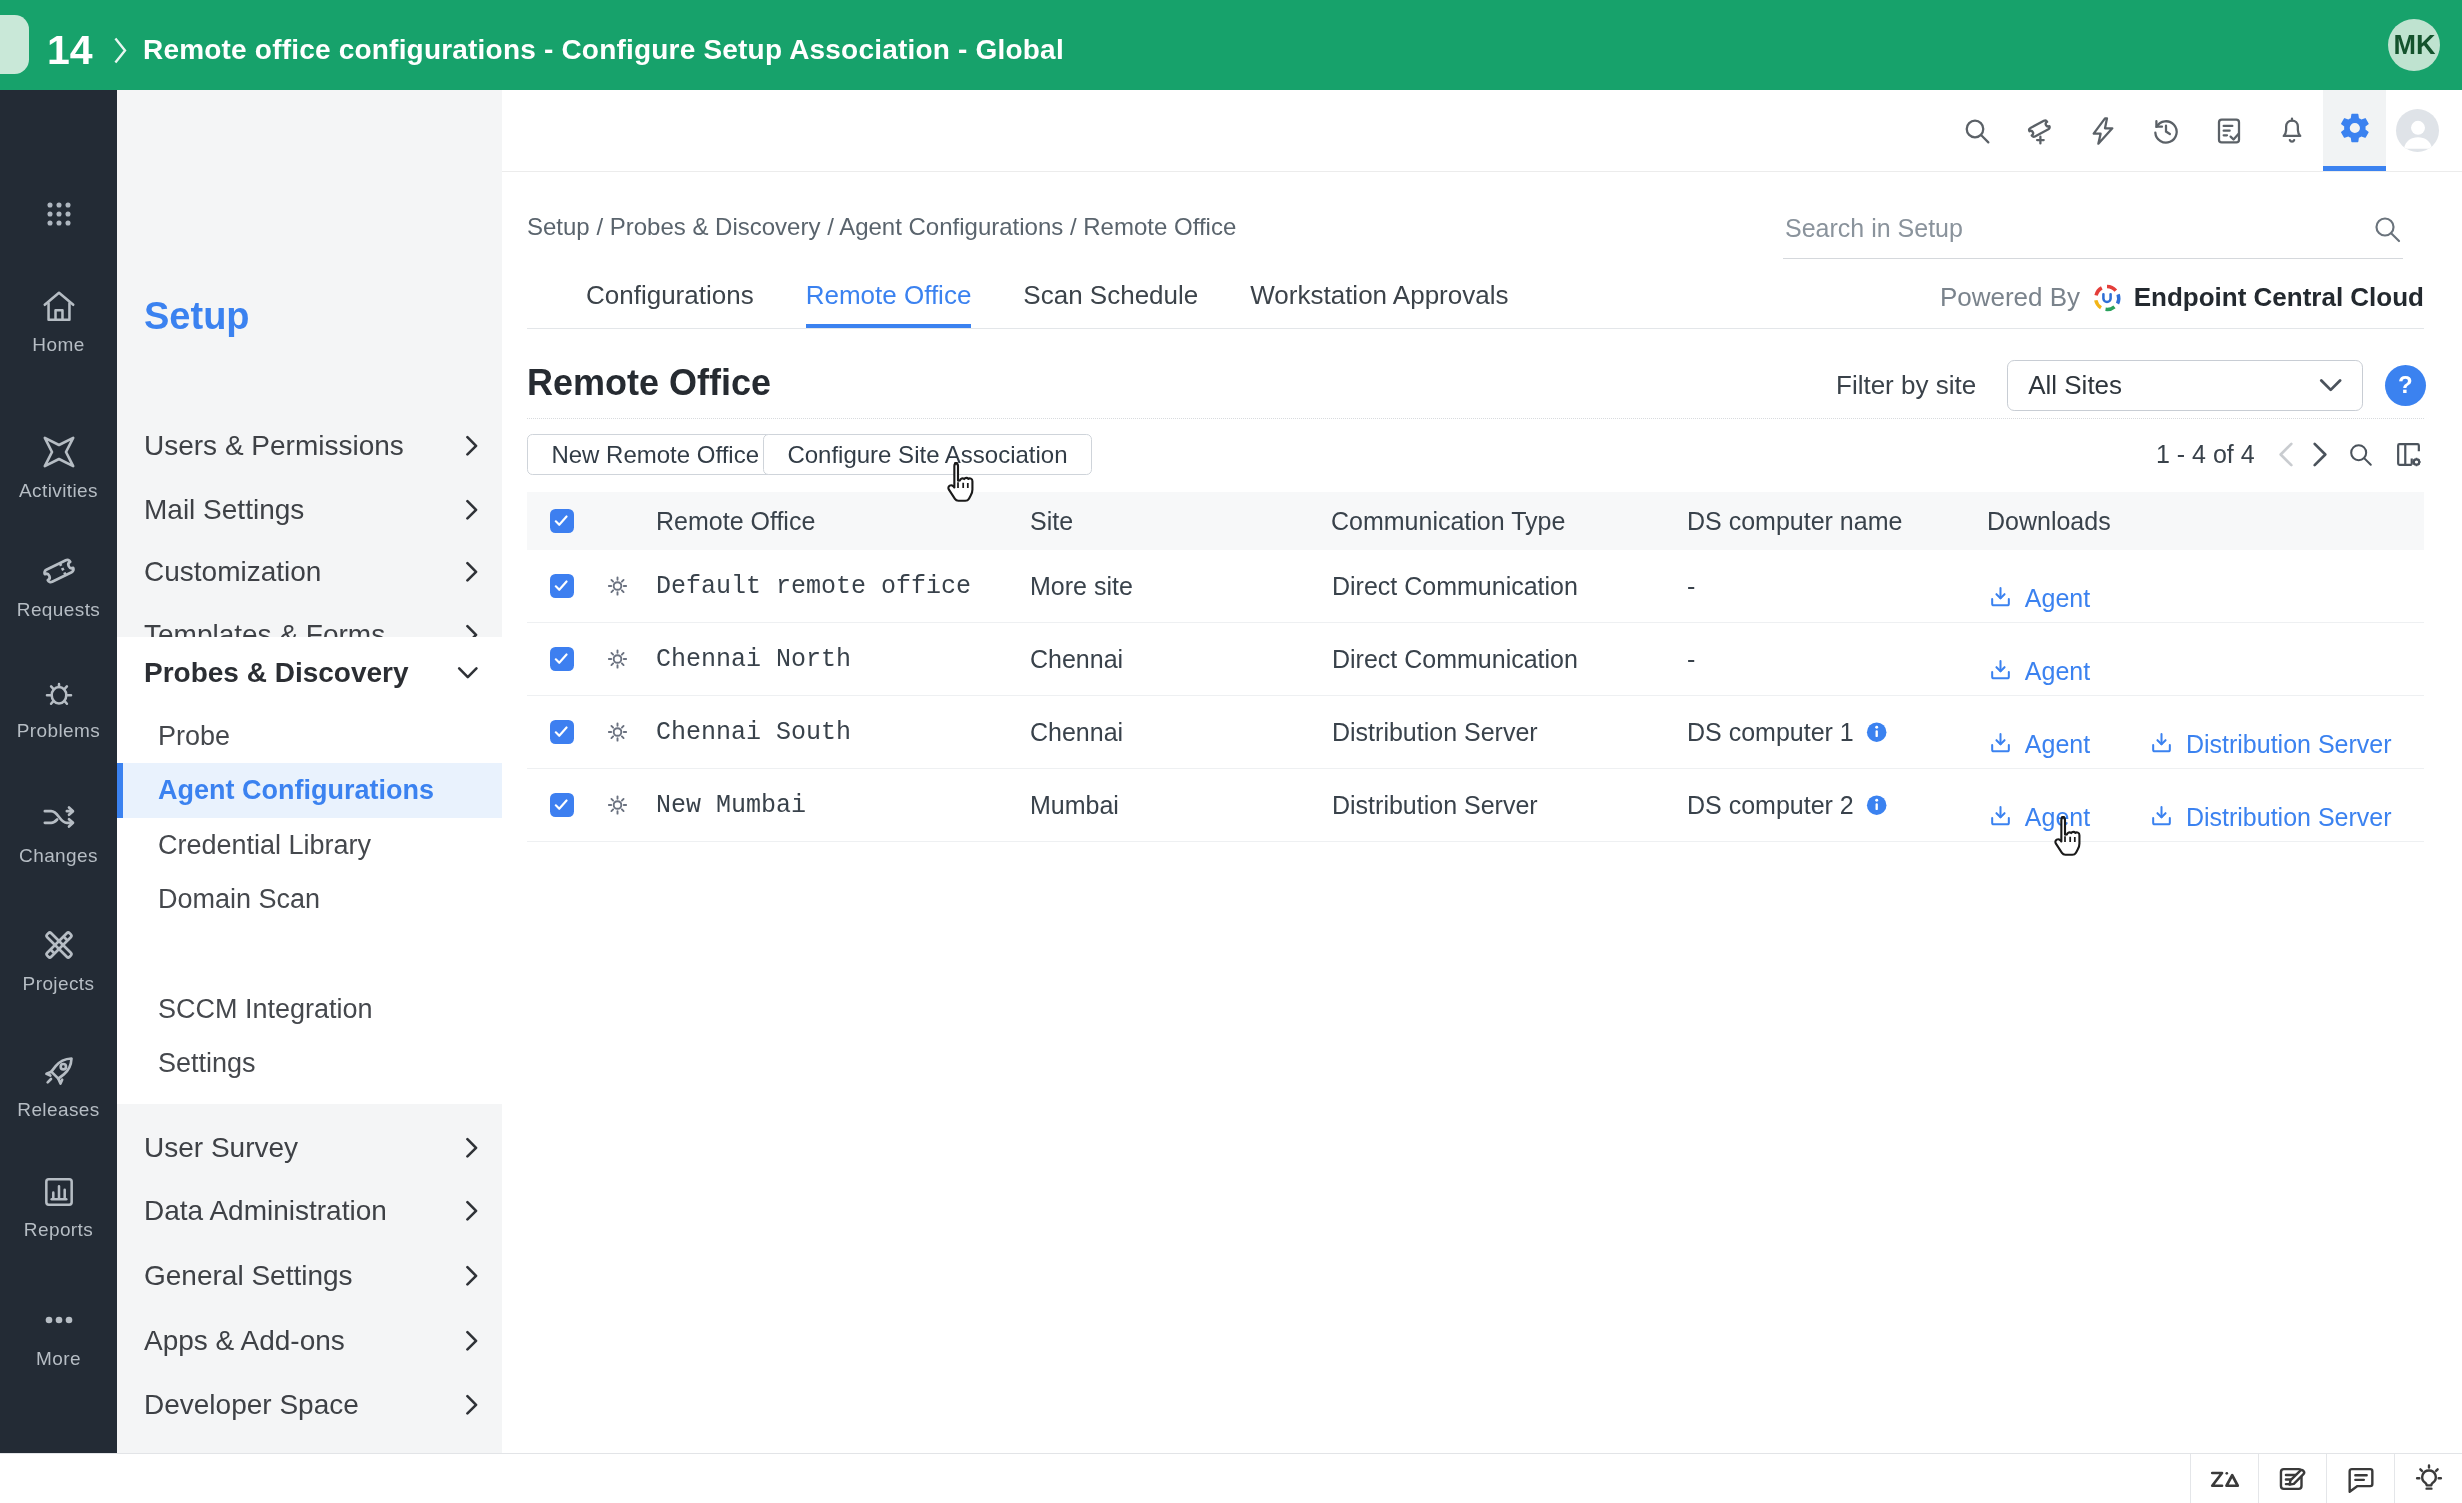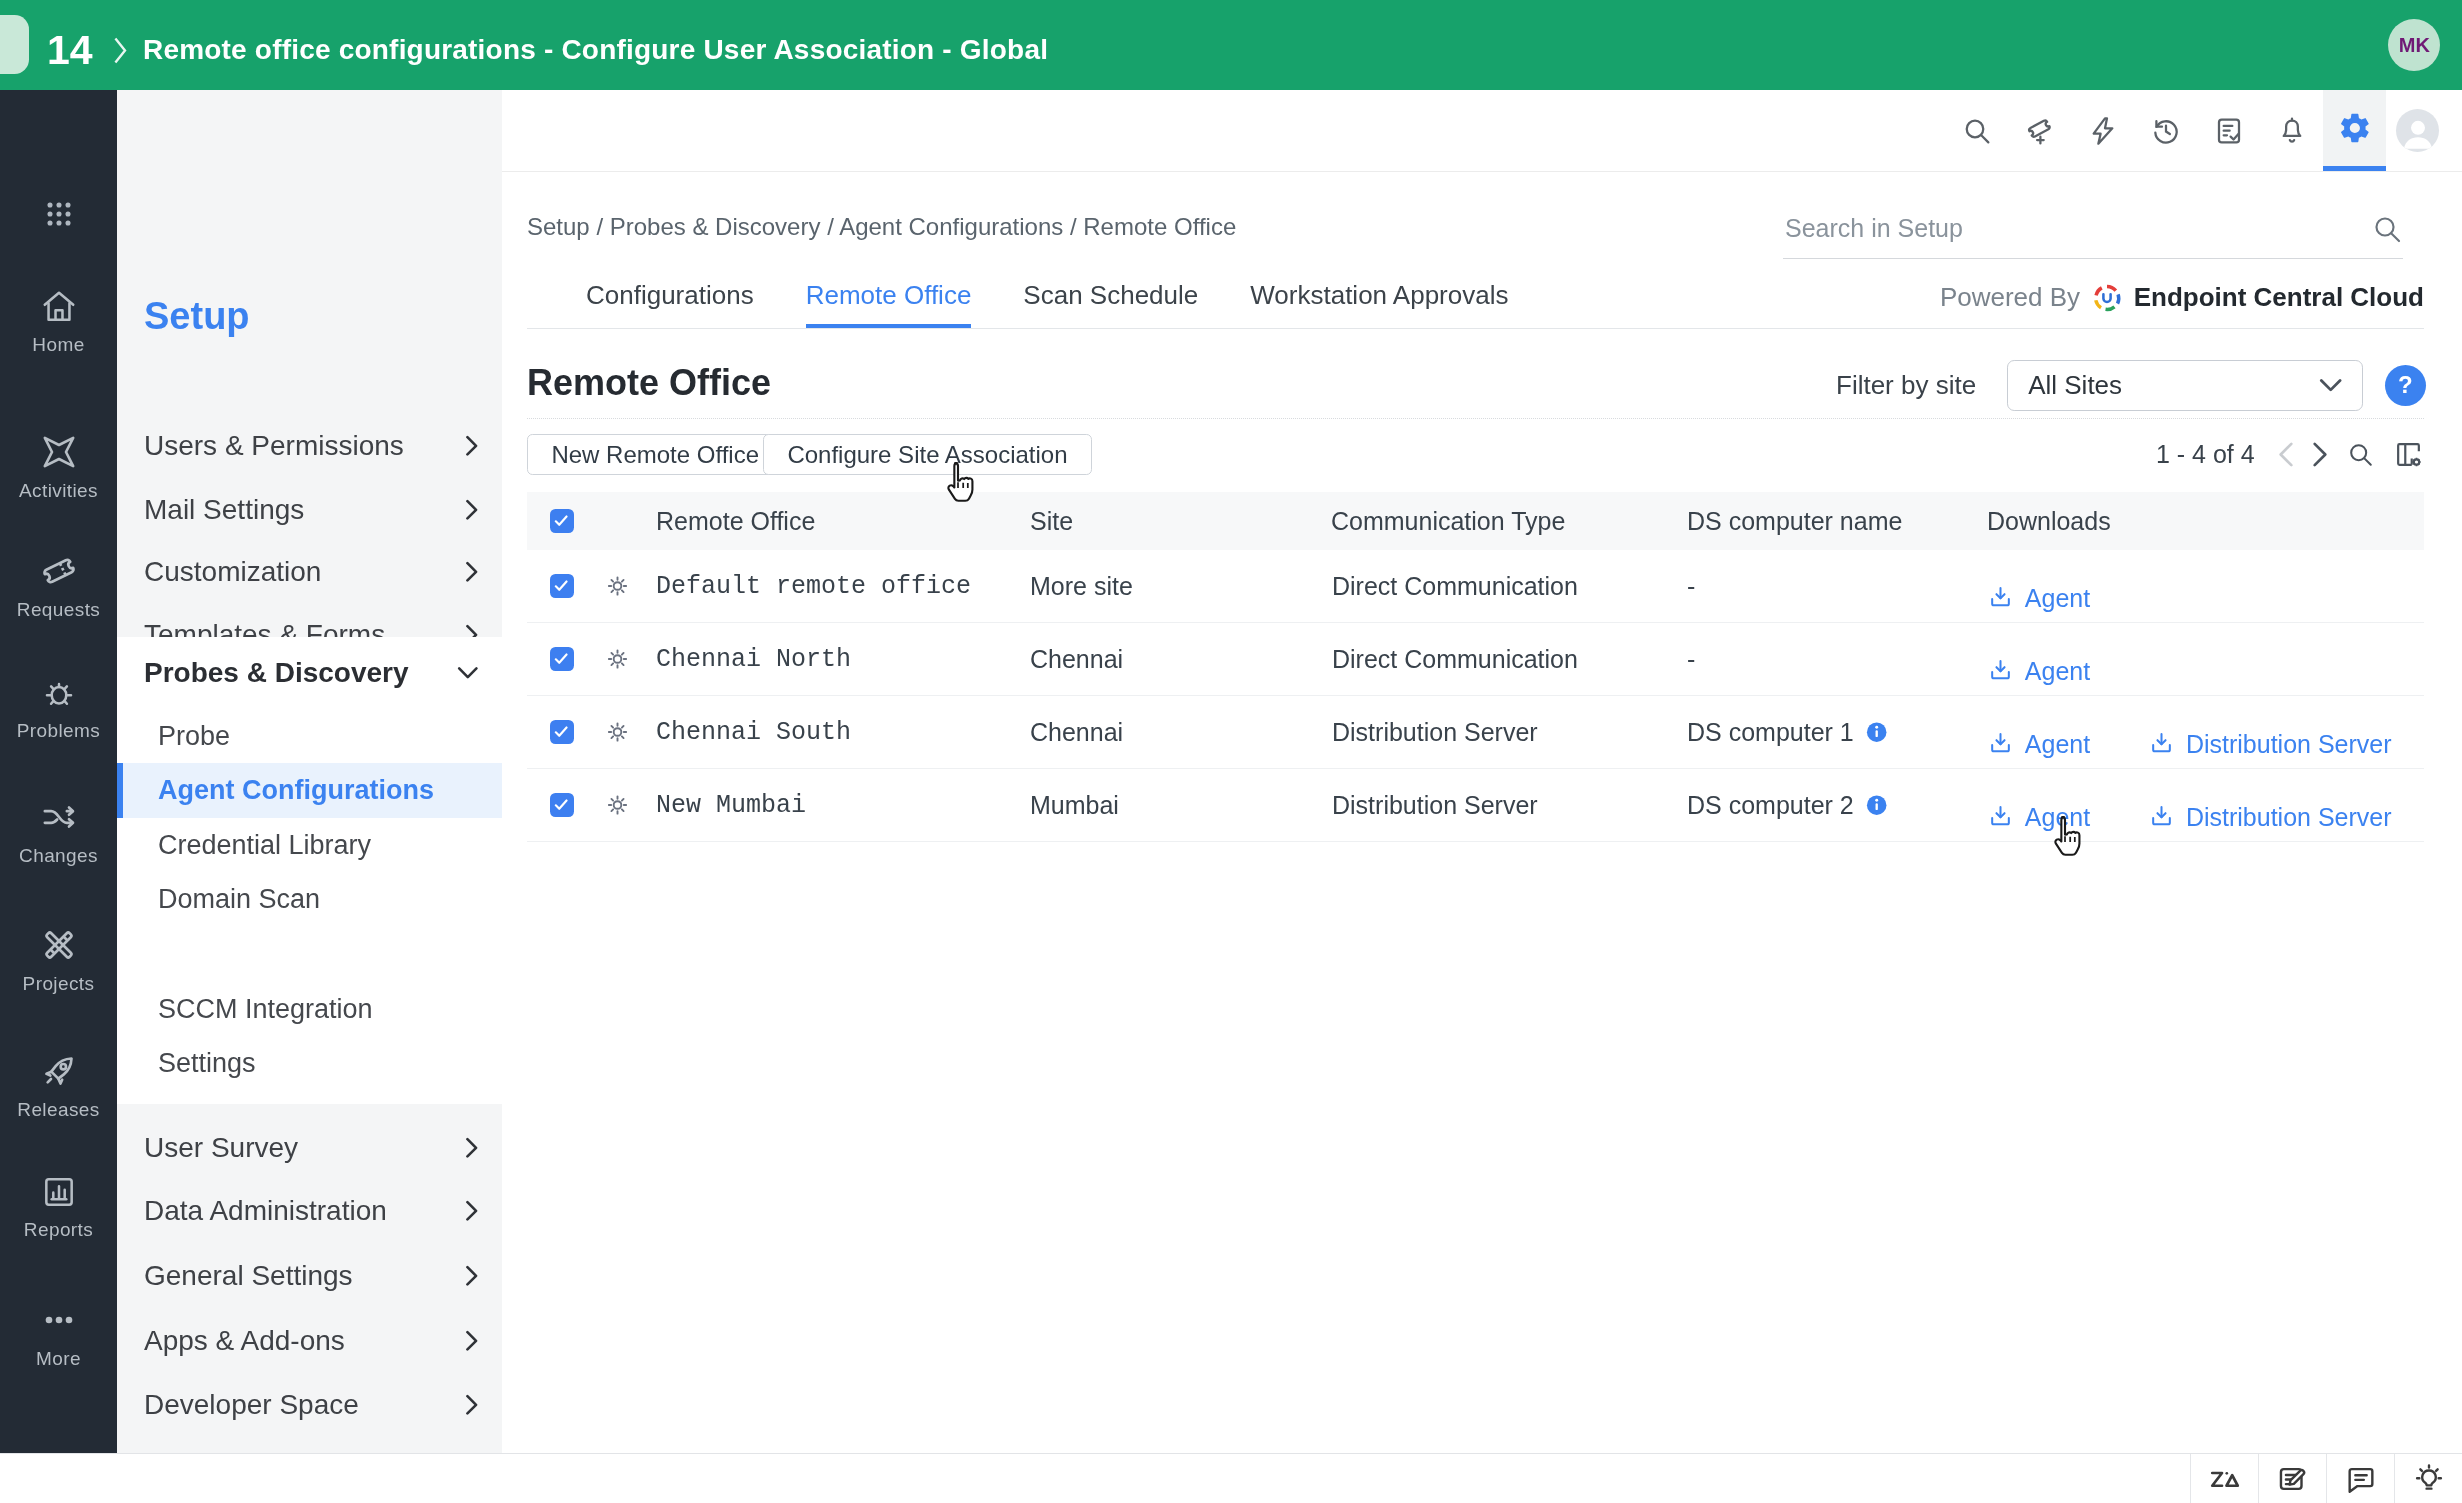--- a/index.html
+++ b/index.html
@@ -7,21 +7,21 @@
     font-family:"Liberation Sans","DejaVu Sans",sans-serif;color:#39424b;}
   svg{display:block}
 
   
   .banner{position:absolute;left:0;top:0;width:2462px;height:100px;background:#17a26b;display:flex;align-items:center;text-align:right;}
   .banner-pill{position:absolute;left:-14.4px;top:15.3px;width:43px;height:59px;border-radius:14.4px;background:#c9e8d8;}
   .banner-count{margin-left:47px;font-size:41px;font-weight:700;color:#fff;}
   .banner-chev{margin:0 16px 0 20px;}
   .banner-title{font-size:28px;font-weight:600;color:#fff;letter-spacing:0.2px;}
   .banner-avatar{position:absolute;right:21.6px;top:19px;width:52px;height:52px;border-radius:50%;
-    background:#bfe3d0;color:#701a75;font-size:20px;font-weight:700;display:flex;align-items:center;justify-content:center;}
+    background:#bfe3d0;color:#14532d;font-size:27px;font-weight:700;display:flex;align-items:center;justify-content:center;}
 
   
   .appheader{position:absolute;left:117px;top:90px;width:2345px;height:81px;background:#fff;border-bottom:0.9px solid #ececec;display:flex;align-items:center;}
   .applogo{width:50px;height:50px;border-radius:12.6px;background:#7c6cf0;margin-left:29px;display:flex;align-items:center;justify-content:center;}
   .appname{margin-left:20px;font-size:30px;font-weight:500;color:#3c3c3c;}
   .hicons{position:absolute;right:12.6px;top:0;height:100%;display:flex;align-items:center;}
   .hic{width:63px;height:81px;display:flex;align-items:center;justify-content:center;color:#5b6167;}
   .hic.settings{background:#f1f3f4;border-bottom:5.4px solid #3b82f0;box-sizing:border-box;color:#3b82f0;}
   .havatar{width:43px;height:43px;border-radius:50%;background:#dfe3e8;overflow:hidden;display:flex;align-items:flex-end;justify-content:center;}
 
@@ -109,21 +109,21 @@
 <div class="screen">
 
   <div class="banner">
     <div class="banner-pill"></div>
     <span class="banner-count">14</span>
     <span class="banner-chev">
       <svg width="14.4" height="31" viewBox="0 0 12 24" fill="none" stroke="rgba(255,255,255,.9)" stroke-width="2">
           <path d="M2 2l8 10-8 10"></path>
         </svg>
     </span>
-    <span class="banner-title">Remote office configurations - Configure User Association - Global</span>
+    <span class="banner-title">Remote office configurations - Configure Setup Association - Global</span>
     <div class="banner-avatar">MK</div>
   </div>
 
   <div class="appheader">
     <div class="applogo">
       <svg width="32" height="32" viewBox="0 0 24 24" fill="none" stroke="#fff" stroke-width="1.7" stroke-linecap="round">
         <path d="M5.2 13.2v-2.4a6.8 6.8 0 0 1 13.6 0v2.4"></path>
         <rect x="3.4" y="11.8" width="3.4" height="5.6" rx="1.7"></rect>
         <rect x="17.2" y="11.8" width="3.4" height="5.6" rx="1.7"></rect>
         <path d="M18.9 17.6v.6a2.2 2.2 0 0 1-2.2 2.2h-2.6"></path>

